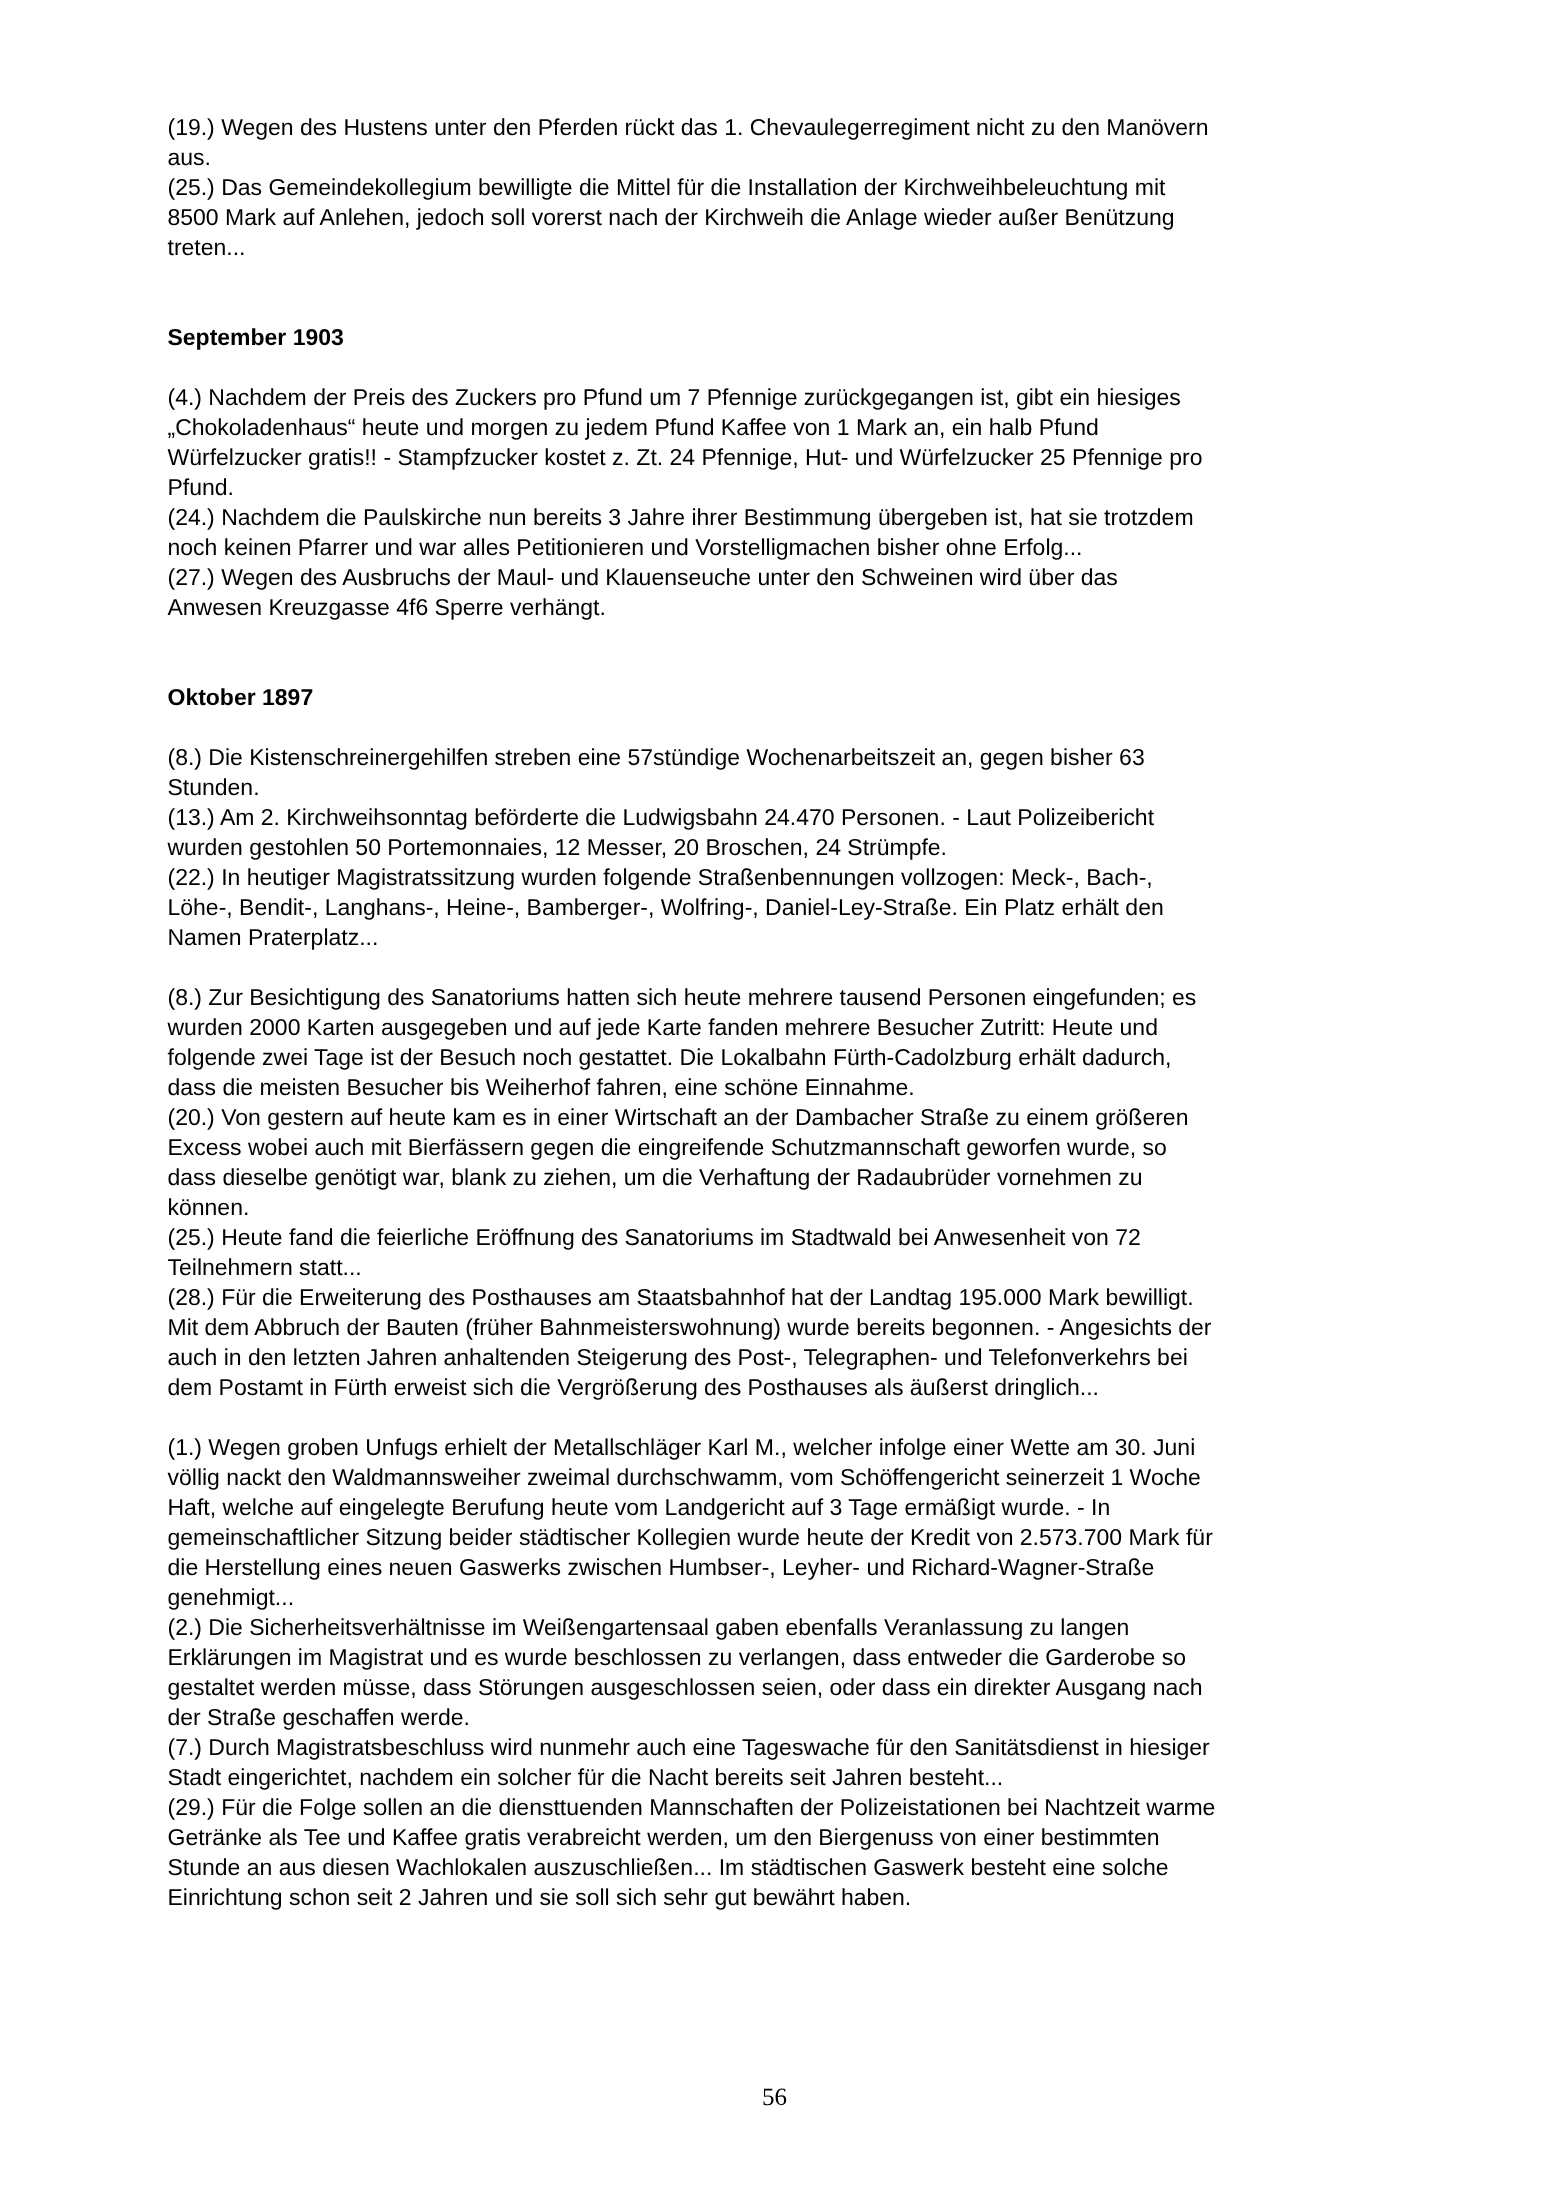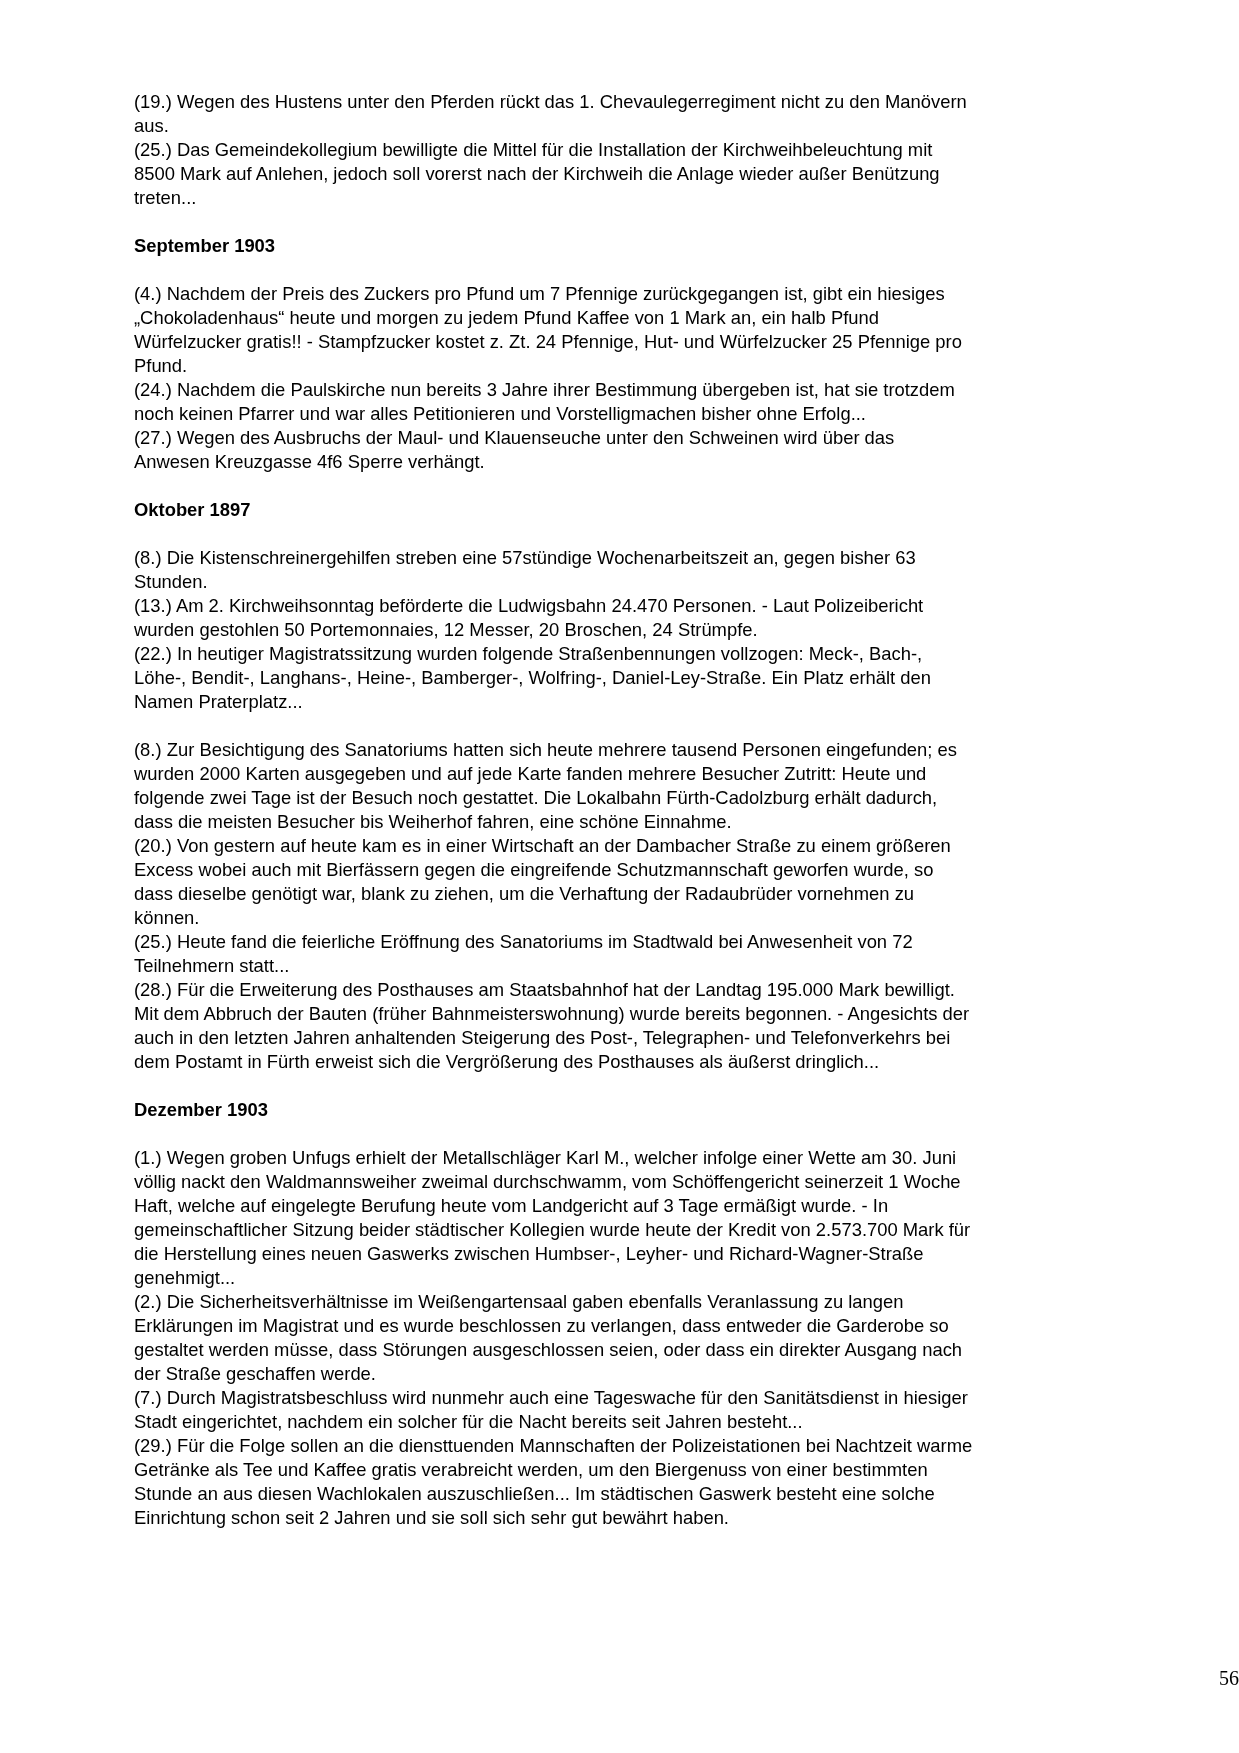--- a/index.html
+++ b/index.html
@@ -26,27 +26,28 @@
     width: 1090px;
     font-size: 18.4px;
     line-height: 24px;
   }
   .block {
     white-space: pre-line;
     margin: 0 0 24px 0;
   }
   .block.heading {
     font-weight: 700;
+    margin-top: 48px;
   }
   .page-number {
     position: absolute;
     top: 1666px;
     left: 0;
     width: 1239px;
-    text-align: right;
+    text-align: center;
     font-family: "Liberation Serif", "DejaVu Serif", serif;
     font-size: 20px;
     line-height: 24px;
   }
 </style>
 </head>
 <body>
 
 <div class="page">
   <div class="content">
@@ -79,21 +80,20 @@
 (20.) Von gestern auf heute kam es in einer Wirtschaft an der Dambacher Straße zu einem größeren
 Excess wobei auch mit Bierfässern gegen die eingreifende Schutzmannschaft geworfen wurde, so
 dass dieselbe genötigt war, blank zu ziehen, um die Verhaftung der Radaubrüder vornehmen zu
 können.
 (25.) Heute fand die feierliche Eröffnung des Sanatoriums im Stadtwald bei Anwesenheit von 72
 Teilnehmern statt...
 (28.) Für die Erweiterung des Posthauses am Staatsbahnhof hat der Landtag 195.000 Mark bewilligt.
 Mit dem Abbruch der Bauten (früher Bahnmeisterswohnung) wurde bereits begonnen. - Angesichts der
 auch in den letzten Jahren anhaltenden Steigerung des Post-, Telegraphen- und Telefonverkehrs bei
 dem Postamt in Fürth erweist sich die Vergrößerung des Posthauses als äußerst dringlich...</div>
-    <div class="block heading">Dezember 1903</div>
     <div class="block paragraph">(1.) Wegen groben Unfugs erhielt der Metallschläger Karl M., welcher infolge einer Wette am 30. Juni
 völlig nackt den Waldmannsweiher zweimal durchschwamm, vom Schöffengericht seinerzeit 1 Woche
 Haft, welche auf eingelegte Berufung heute vom Landgericht auf 3 Tage ermäßigt wurde. - In
 gemeinschaftlicher Sitzung beider städtischer Kollegien wurde heute der Kredit von 2.573.700 Mark für
 die Herstellung eines neuen Gaswerks zwischen Humbser-, Leyher- und Richard-Wagner-Straße
 genehmigt...
 (2.) Die Sicherheitsverhältnisse im Weißengartensaal gaben ebenfalls Veranlassung zu langen
 Erklärungen im Magistrat und es wurde beschlossen zu verlangen, dass entweder die Garderobe so
 gestaltet werden müsse, dass Störungen ausgeschlossen seien, oder dass ein direkter Ausgang nach
 der Straße geschaffen werde.

